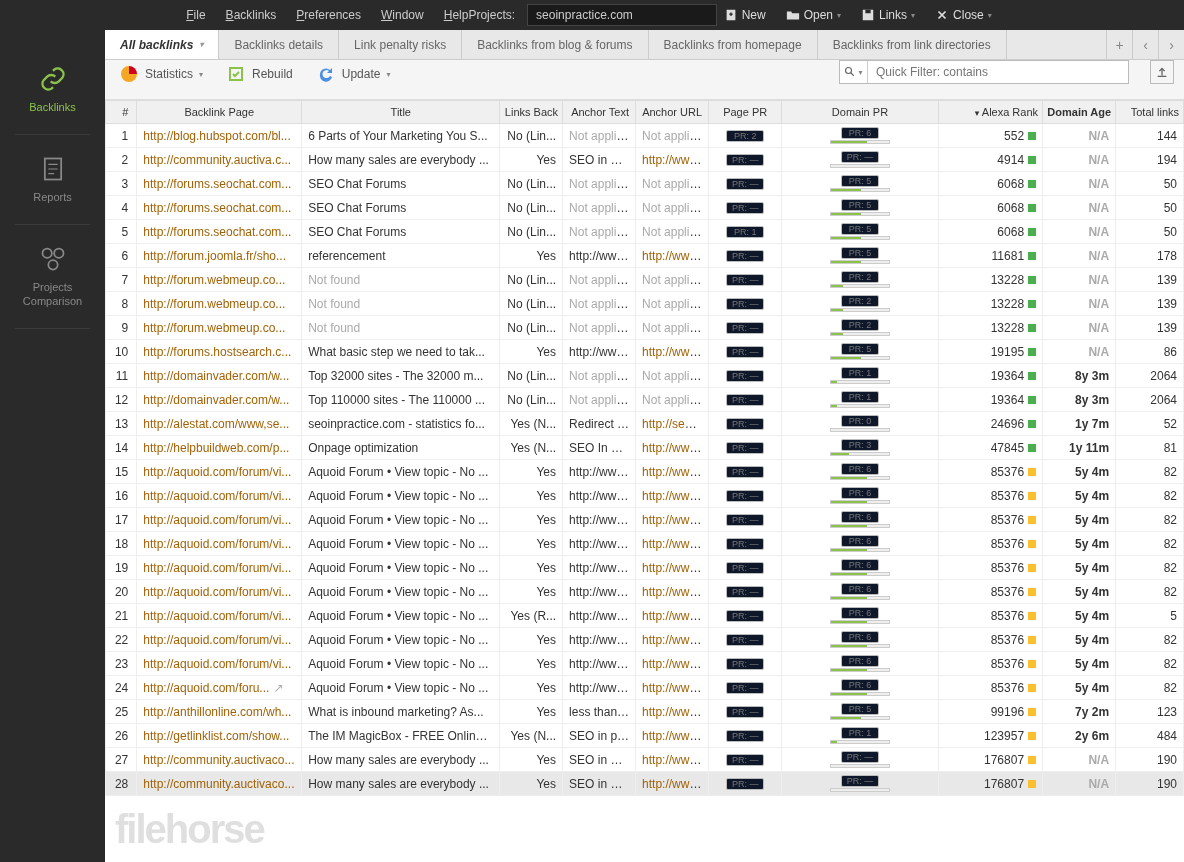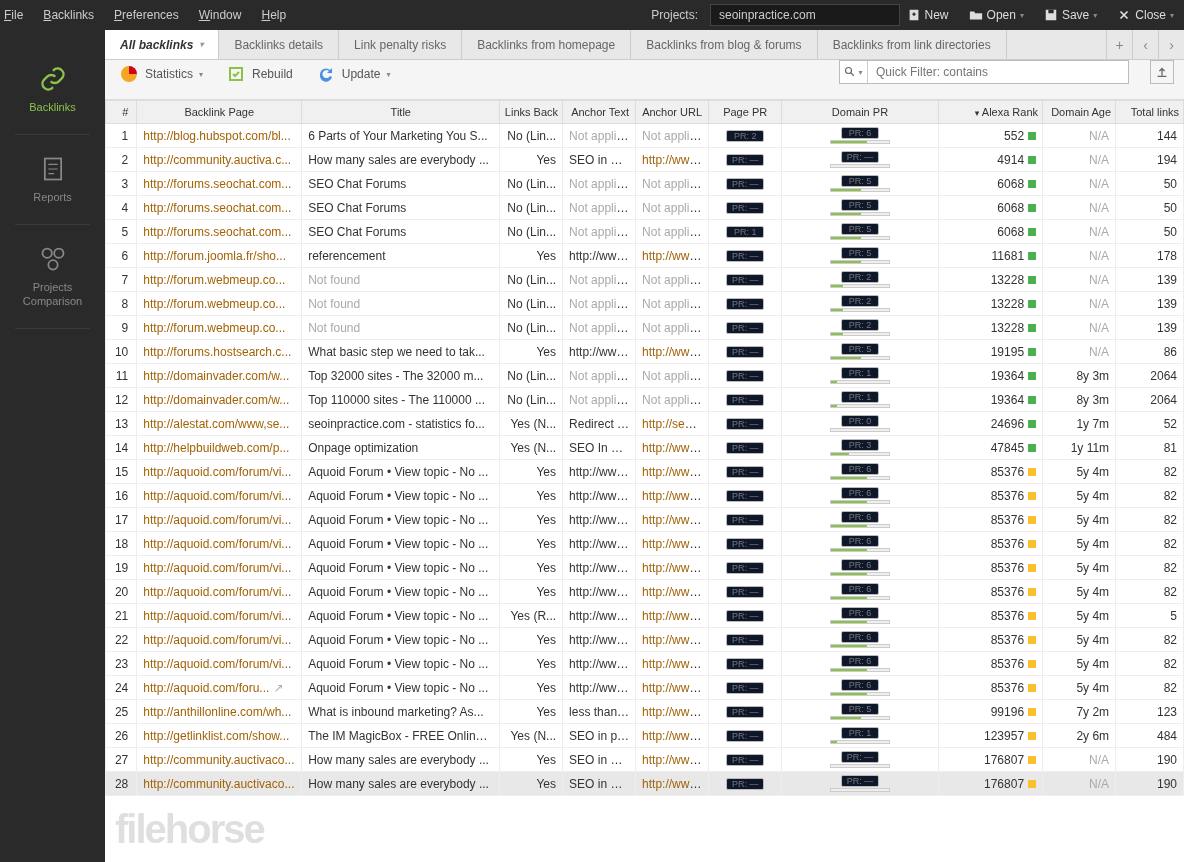--- a/index.html
+++ b/index.html
@@ -1,19 +1,19 @@
 <!DOCTYPE html>
 <html><head>
 <meta charset="utf-8">
 <style>
 * { margin: 0; padding: 0; box-sizing: border-box; font-family: Arial, sans-serif; }
 body { width: 1184px; height: 862px; overflow: hidden; background: #2a2a2a; font-size: 12px; color: #333; }
 
 
-.menubar { height: 30px; background: #2a2a2a; display: flex; align-items: center; padding: 0 4px; justify-content: space-between; }
+.menubar { height: 30px; background: #2a2a2a; display: flex; align-items: center; padding: 0 32px; justify-content: center; }
 .menu-left { display: flex; gap: 20px; }
 .menu-item { color: #ccc; cursor: pointer; }
 .menu-item u { text-decoration: underline; }
 .menu-right { display: flex; align-items: center; gap: 8px; }
 .projects-label { color: #ccc; margin-right: 4px; }
 .project-select { background: #1a1a1a; border: 1px solid #444; color: #ccc; padding: 3px 30px 3px 8px; width: 190px; position: relative; }
 .dropdown-arrow { color: #888; margin-left: -20px; font-size: 9px; }
 .toolbar-btn { color: #ddd; display: flex; align-items: center; gap: 4px; cursor: pointer; padding: 0 6px; font-size: 12px; }
 .toolbar-btn svg { width: 14px; height: 14px; }
 .tb-arrow { font-size: 8px; color: #888; }
@@ -58,21 +58,21 @@
 tr.selected td { background: #e8e8e8; }
 .col-num { width: 30px; text-align: right; padding-right: 8px; }
 .col-page { width: 158px; }
 .col-title { width: 190px; }
 .col-lback { width: 60px; text-align: right; }
 .col-atext { width: 70px; padding-left: 6px; }
 .col-aurl { width: 70px; }
 .col-ppr { width: 70px; }
 .col-dpr { width: 150px; }
 .col-alexa { width: 100px; text-align: right; }
-.col-age { width: 70px; text-align: right; }
+.col-age { width: 70px; text-align: right; font-weight: bold; }
 .col-total { width: 65px; text-align: right; }
 .link { color: #a16207; cursor: pointer; }
 .na { color: #aaa; }
 .notapp { color: #aaa; }
 .pr-badge { display: inline-block; border: 1px solid #bbb; border-radius: 2px; padding: 0 4px; font-size: 9px; background: #0f172a; color:#777; position: relative; width: 38px; text-align: center;}
 .pr-wrap { display:flex; justify-content:center;}
 .pr-bar { display:flex; flex-direction:column; align-items:center; gap:1px;}
 .pr-track { width: 60px; height:4px; background:#eee; border:1px solid #ccc; position:relative;}
 .pr-fill { position:absolute; left:0; top:0; bottom:0; background:#8bc34a;}
 .alexa-dot { display:inline-block; width:8px; height:8px; margin-left:4px; vertical-align:middle;}
@@ -109,21 +109,21 @@
           <path d="M1 4h5l1 2h8v7H1z" fill="#ddd"></path>
         </svg>
       <span>Open</span>
         <span class="tb-arrow">▾</span>
     </div>
     <div class="toolbar-btn">
       <svg viewBox="0 0 16 16">
           <rect x="2" y="2" width="12" height="12" fill="#ddd"></rect>
           <rect x="5" y="2" width="6" height="4" fill="#2a2a2a"></rect>
         </svg>
-      <span>Save</span>
+      <span>Links</span>
         <span class="tb-arrow">▾</span>
     </div>
     <div class="toolbar-btn">
       <svg viewBox="0 0 16 16">
           <path d="M4 4l8 8M12 4l-8 8" stroke="#ddd" stroke-width="2"></path>
         </svg>
       <span>Close</span>
         <span class="tb-arrow">▾</span>
     </div>
   </div>
@@ -165,24 +165,24 @@
           <span>All backlinks</span>
           <span class="tab-arrow">▾</span>
         </div>
         <div class="tab">
           <span>Backlinks details</span>
         </div>
         <div class="tab">
           <span>Link penalty risks</span>
         </div>
         <div class="tab">
-          <span>Backlinks from homepage</span>
+          <span>Backlinks from blog &amp; forums</span>
         </div>
         <div class="tab">
-          <span>Backlinks from blog &amp; forums</span>
+          <span>Backlinks from homepage</span>
         </div>
         <div class="tab">
           <span>Backlinks from link directories</span>
         </div>
         <div class="tab-controls">
         <div class="tab-ctrl">+</div>
         <div class="tab-ctrl">‹</div>
         <div class="tab-ctrl">›</div>
       </div>
     </div>

